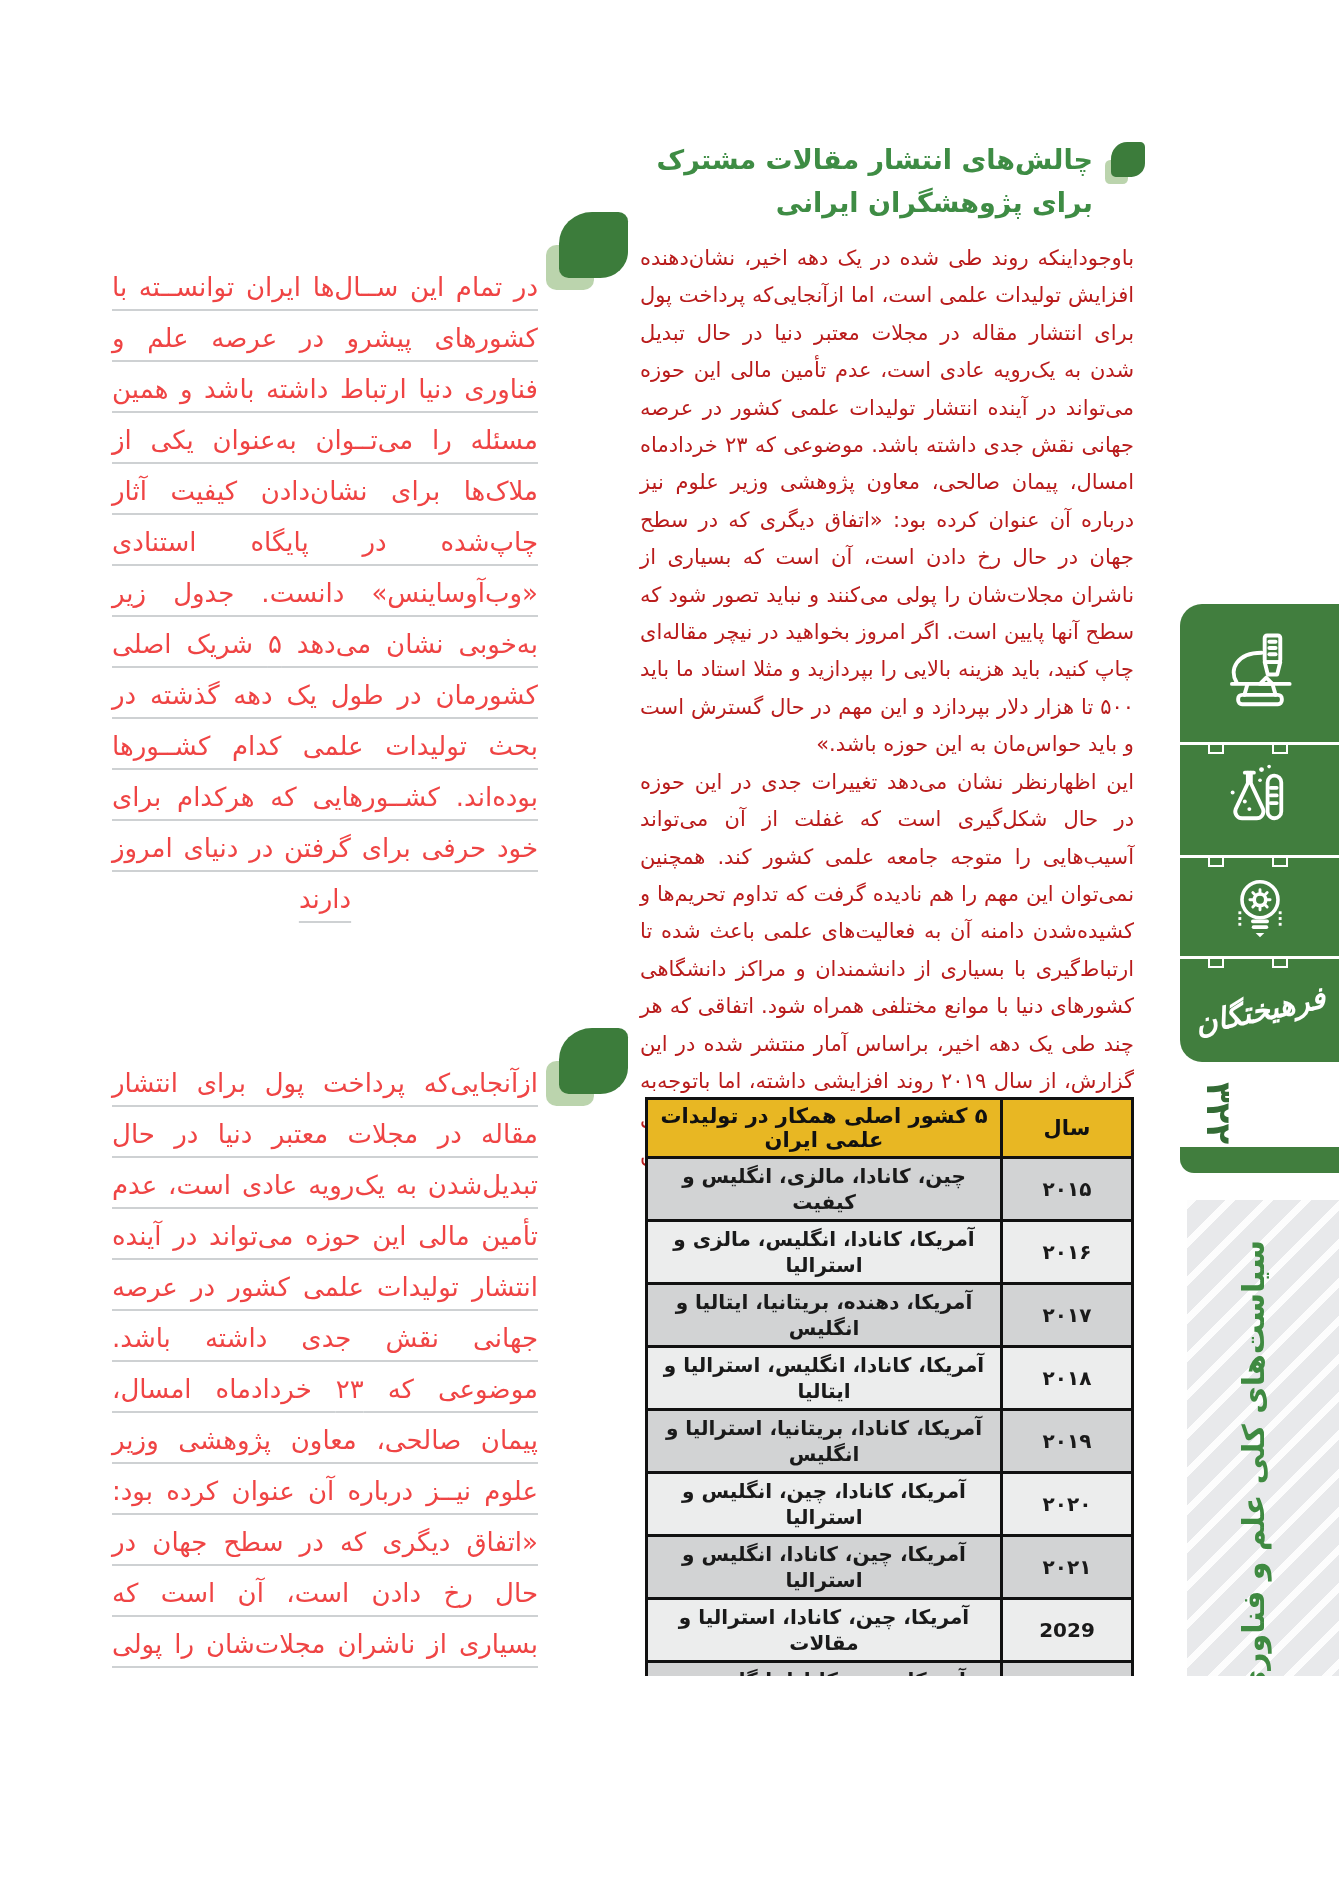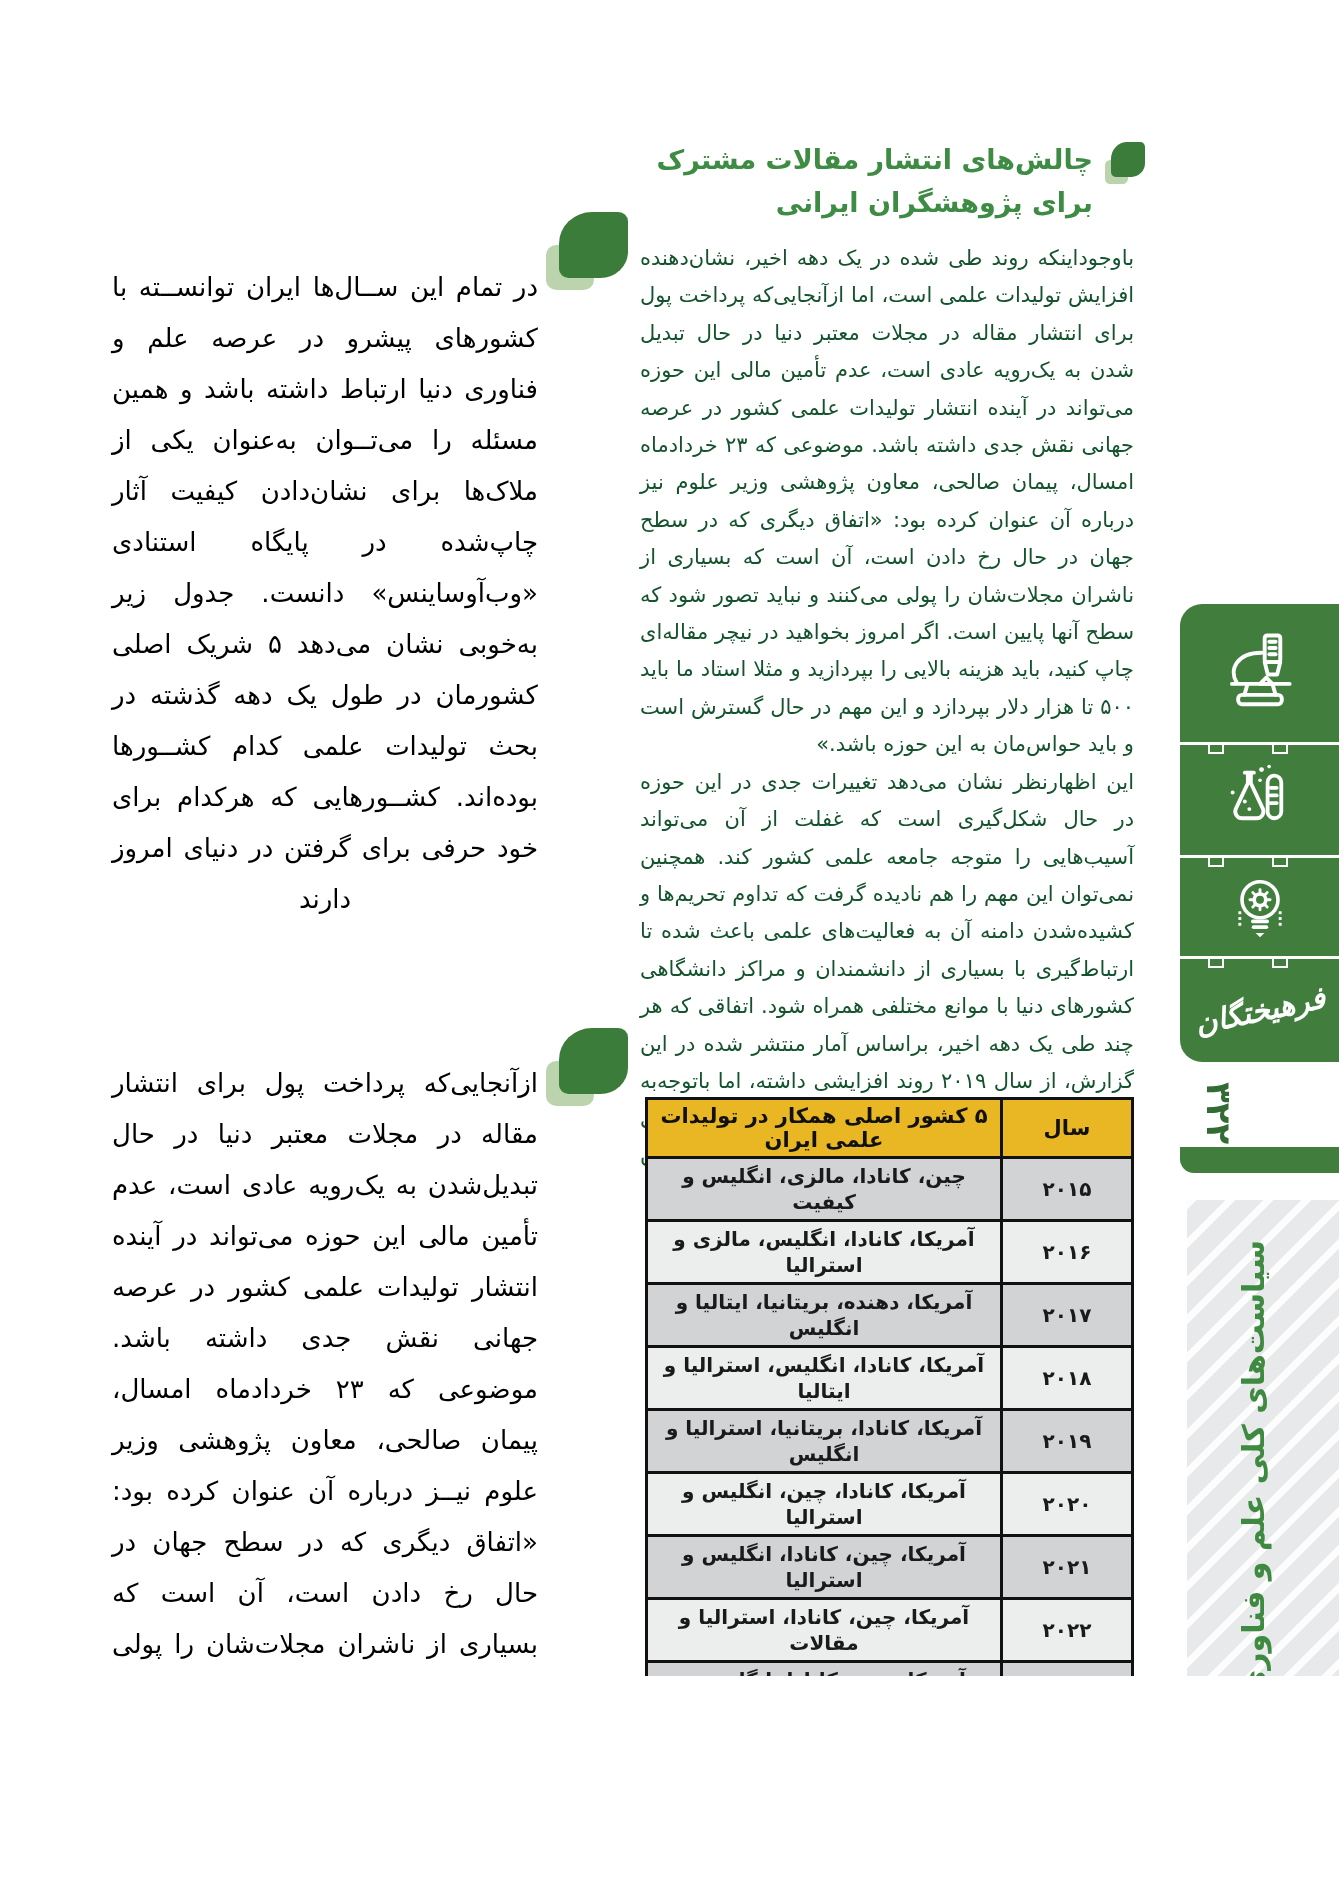--- a/index.html
+++ b/index.html
@@ -14,31 +14,31 @@
         background:#3c7c3b;border-radius:48% 14% 40% 14%;}
 
   
   .article-head{position:absolute;top:138px;right:194px;display:flex;flex-direction:row;
         gap:12px;align-items:flex-start;}
   .article-head .quote-glyph{width:40px;height:42px;margin-top:4px;}
   .article-title{color:#3e8c44;font-weight:bold;font-size:27px;line-height:43px;
         text-align:right;white-space:nowrap;}
 
   
-  .body-text{position:absolute;top:240px;left:640px;width:494px;color:#14532d;
+  .body-text{position:absolute;top:240px;left:640px;width:494px;color:#b91c1c;
         font-size:21px;line-height:37.4px;text-align:justify;}
   .body-text p{margin:0;}
 
   
   .pq-icon{position:absolute;width:82px;height:78px;}
   .pq-icon-1{top:212px;left:546px;}
   .pq-icon-2{top:1028px;left:546px;}
-  .pullquote{position:absolute;left:112px;width:426px;color:#000000;font-size:26px;
+  .pullquote{position:absolute;left:112px;width:426px;color:#ef4444;font-size:26px;
         line-height:51px;text-align:justify;text-align-last:center;
-        text-decoration-color:#ced1d3;
+        text-decoration:underline;text-decoration-color:#ced1d3;
         text-decoration-thickness:1.5px;text-underline-offset:13px;}
   .pullquote-1{top:262px;}
   .pullquote-2{top:1058px;}
 
   
   .partners-table{position:absolute;top:1097px;left:645px;width:489px;
         border-collapse:collapse;direction:rtl;}
   .partners-table td,.partners-table th{border:3px solid #111;text-align:center;
         vertical-align:middle;padding:4px 8px;}
   .partners-table th{background:#e8b723;color:#111;font-size:21px;font-weight:bold;height:46px;}
@@ -141,21 +141,21 @@
         </tr>
         <tr class="even">
           <td class="col-year">۲۰۲۰</td>
           <td>آمریکا، کانادا، چین، انگلیس و استرالیا</td>
         </tr>
         <tr class="odd">
           <td class="col-year">۲۰۲۱</td>
           <td>آمریکا، چین، کانادا، انگلیس و استرالیا</td>
         </tr>
         <tr class="even">
-          <td class="col-year">۲۰۲۲</td>
+          <td class="col-year">2029</td>
           <td>آمریکا، چین، کانادا، استرالیا و مقالات</td>
         </tr>
         <tr class="odd">
           <td class="col-year">۲۰۲۳</td>
           <td>آمریکا، چین، کانادا، انگلیس و استرالیا</td>
         </tr>
         <tr class="even">
           <td class="col-year">2023</td>
           <td>آمریکا، چین، کانادا، انگلیس و ترکیه</td>
         </tr>

